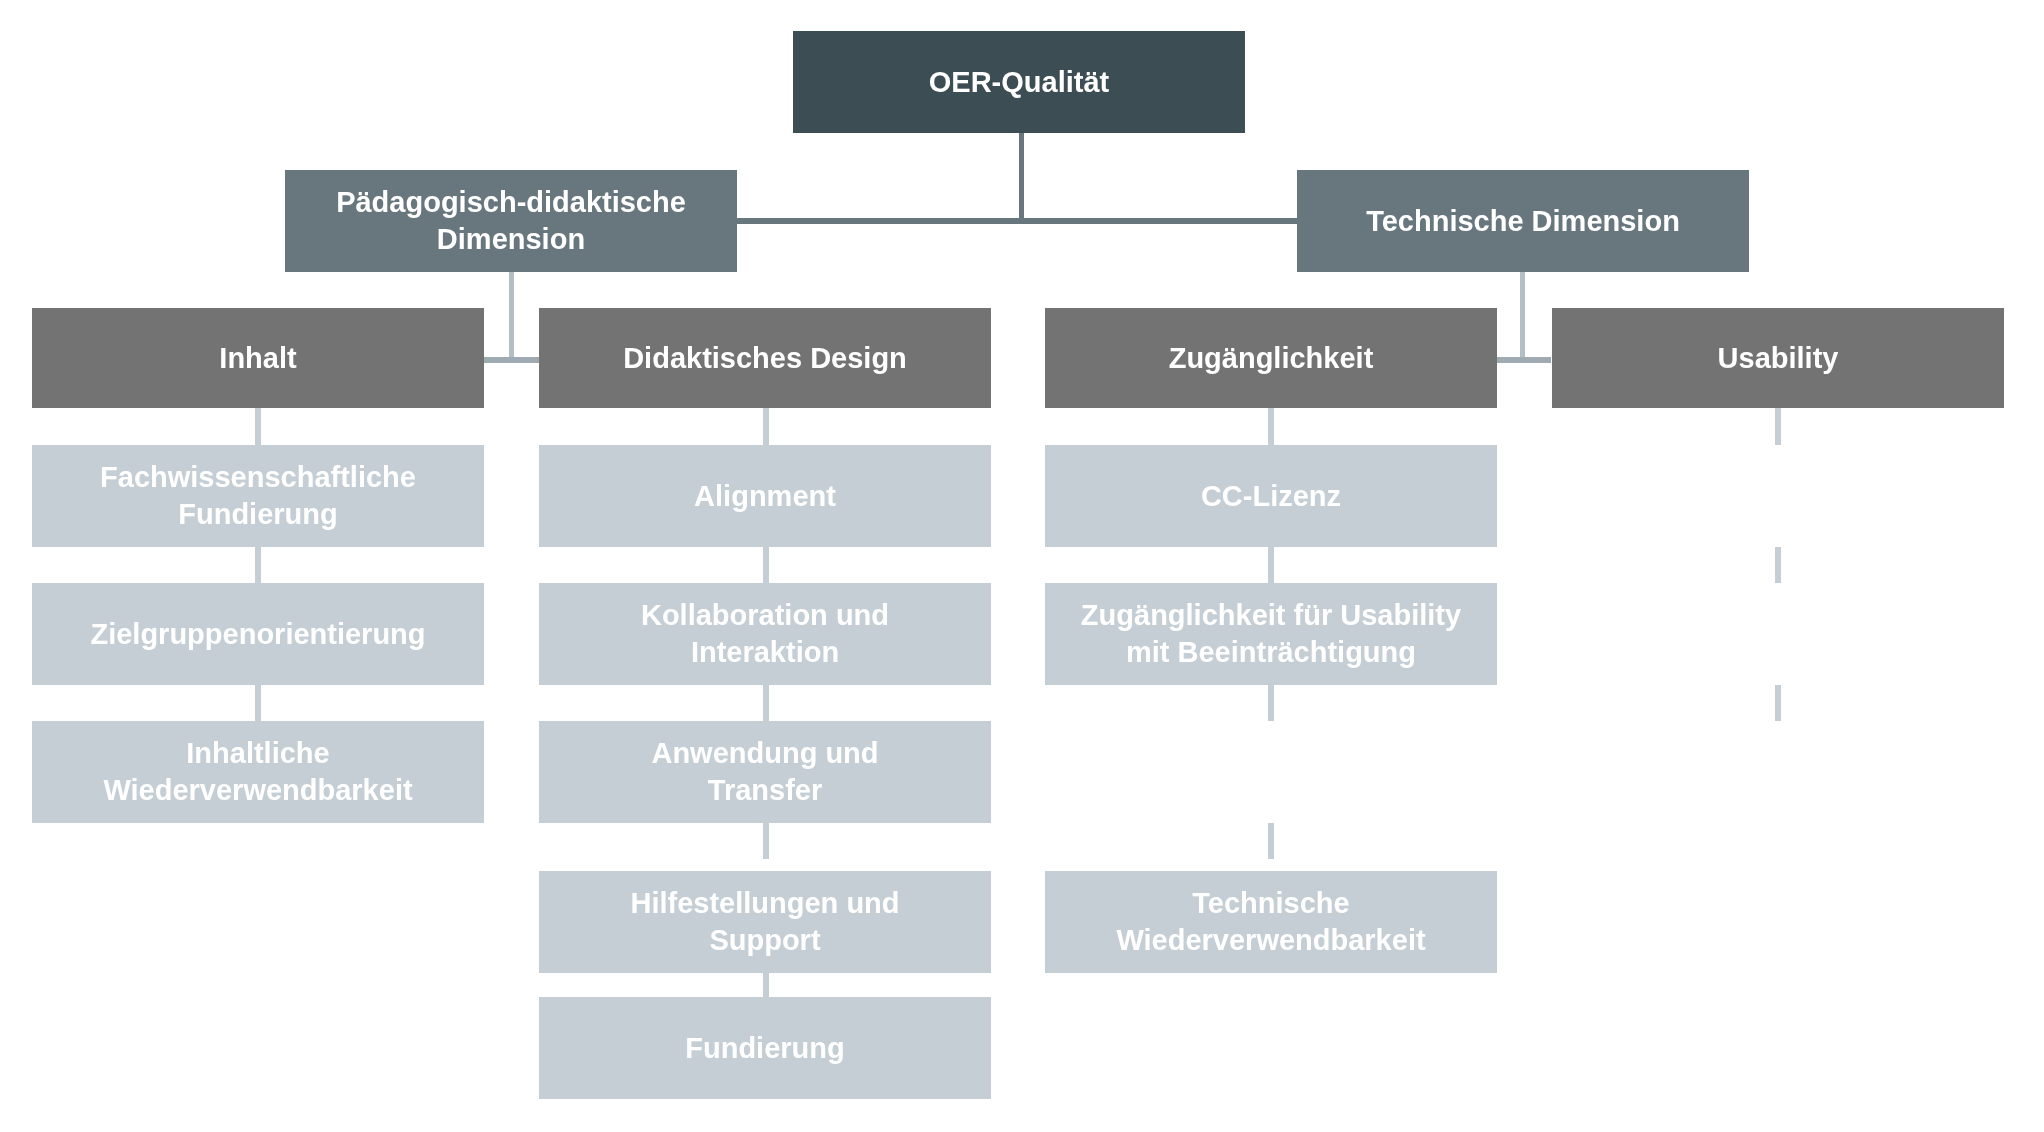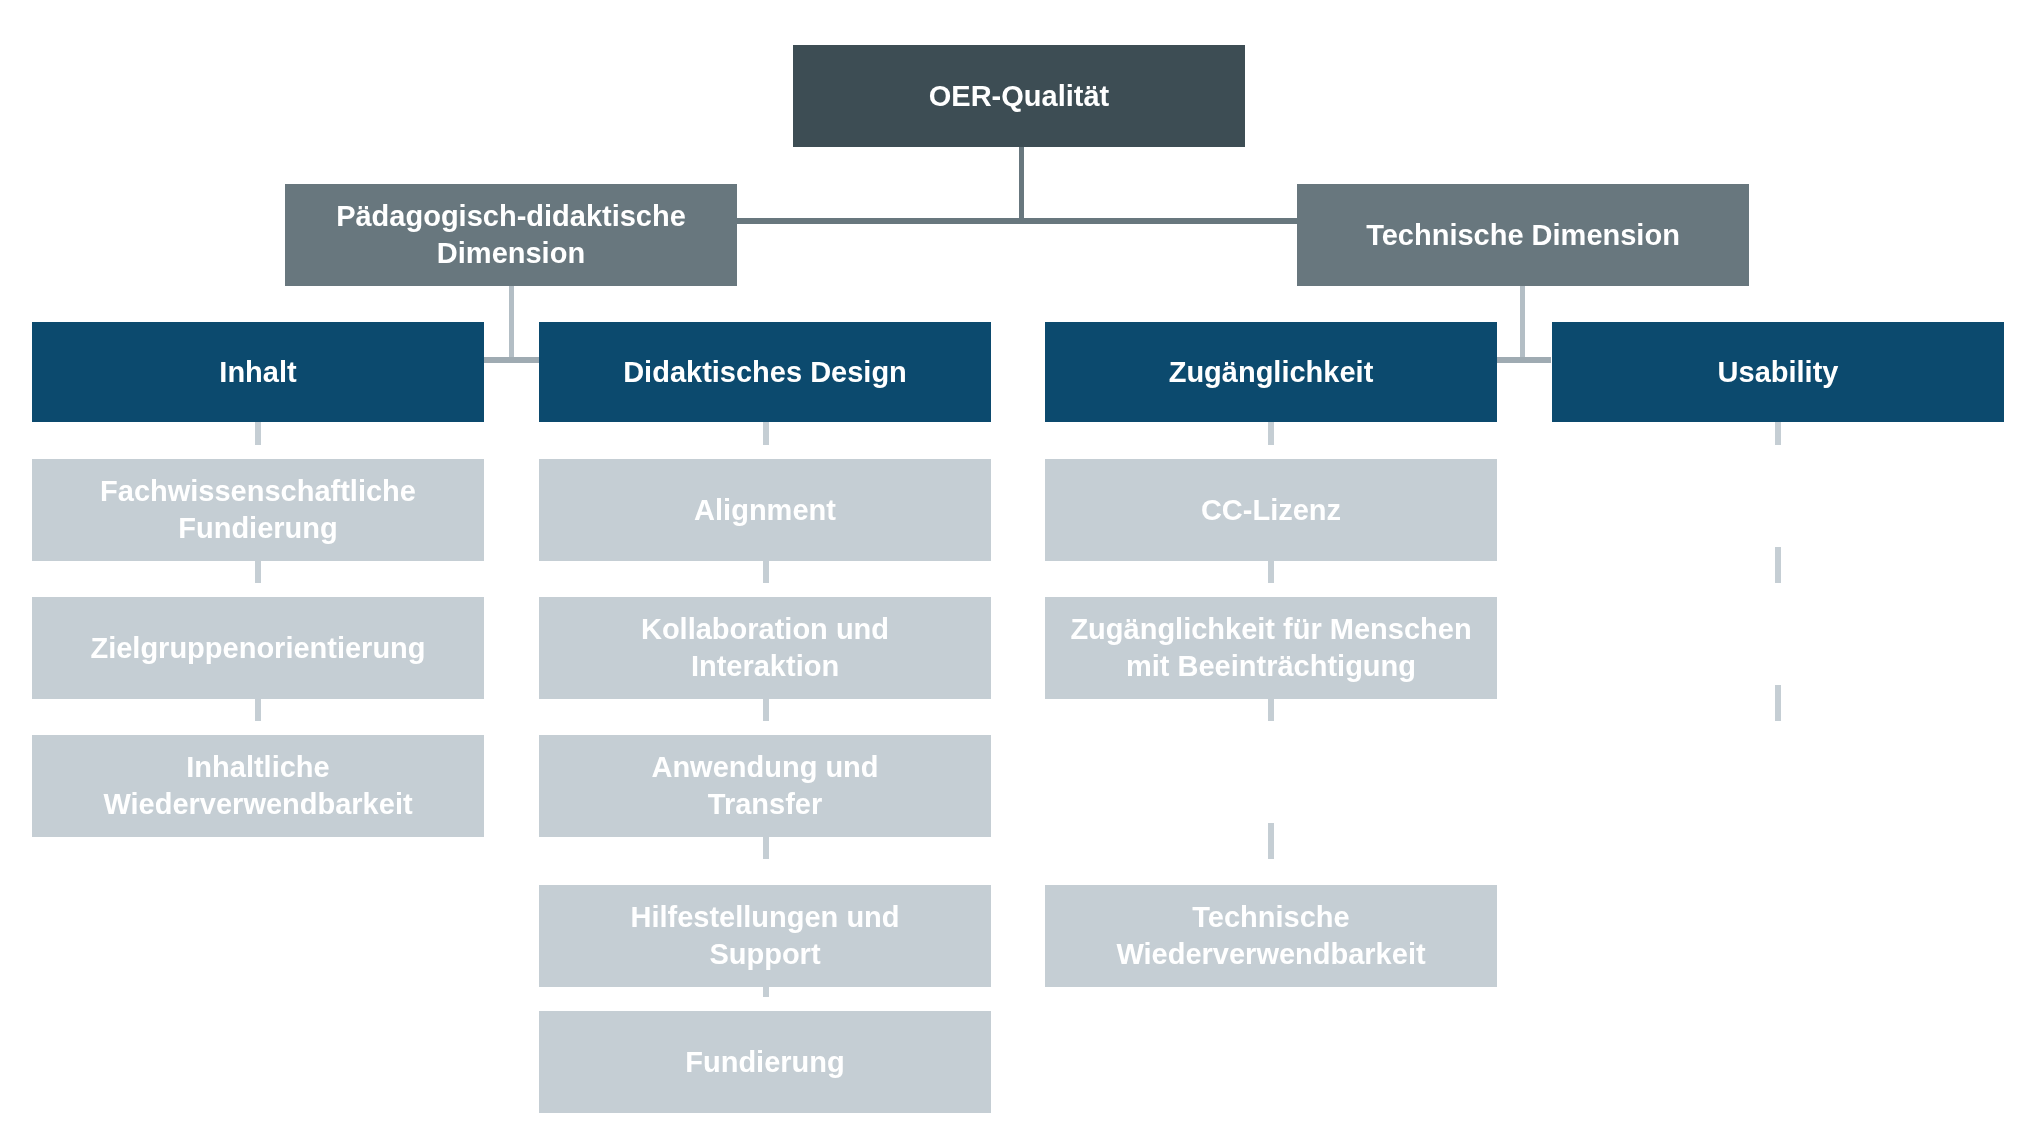--- a/index.html
+++ b/index.html
@@ -18,24 +18,24 @@
     justify-content: center;
     text-align: center;
     color: #ffffff;
     font-weight: bold;
     font-size: 29px;
     line-height: 37px;
     box-sizing: border-box;
     padding: 4px 10px;
   }
   .box span { white-space: pre-line; }
-  .w { width: 452px; margin-top: 14px; }
+  .w { width: 452px; }
   .l1 { background: #3d4d54; height: 102px; }
   .l2 { background: #68777e; height: 102px; }
-  .l3 { background: #0c4a6e; height: 100px; }
+  .l3 { background: #737373; height: 100px; }
   .child { background: #c5ced4; height: 102px; }
   .conn { position: absolute; }
   .conn-dark  { background: #68777e; }
   .conn-mid-v { background: #b3bec5; }
   .conn-mid-h { background: #9fabb2; }
   .conn-light { background: #c5ced4; }
   
   .col1 { left: 32px; }
   .col2 { left: 539px; }
   .col3 { left: 1045px; justify-content: center; }
@@ -133,21 +133,21 @@
 Support</span>
   </div>
   <div class="box child w col2 row5">
     <span>Fundierung</span>
   </div>
 
   <div class="box child w col3 row1">
     <span>CC-Lizenz</span>
   </div>
   <div class="box child w col3 row2">
-    <span>Zugänglichkeit für Menschen
+    <span>Zugänglichkeit für Usability
 mit Beeinträchtigung</span>
   </div>
   <div class="box child w col3 row4">
     <span>Technische
 Wiederverwendbarkeit</span>
   </div>
 
 
 </div>
 

